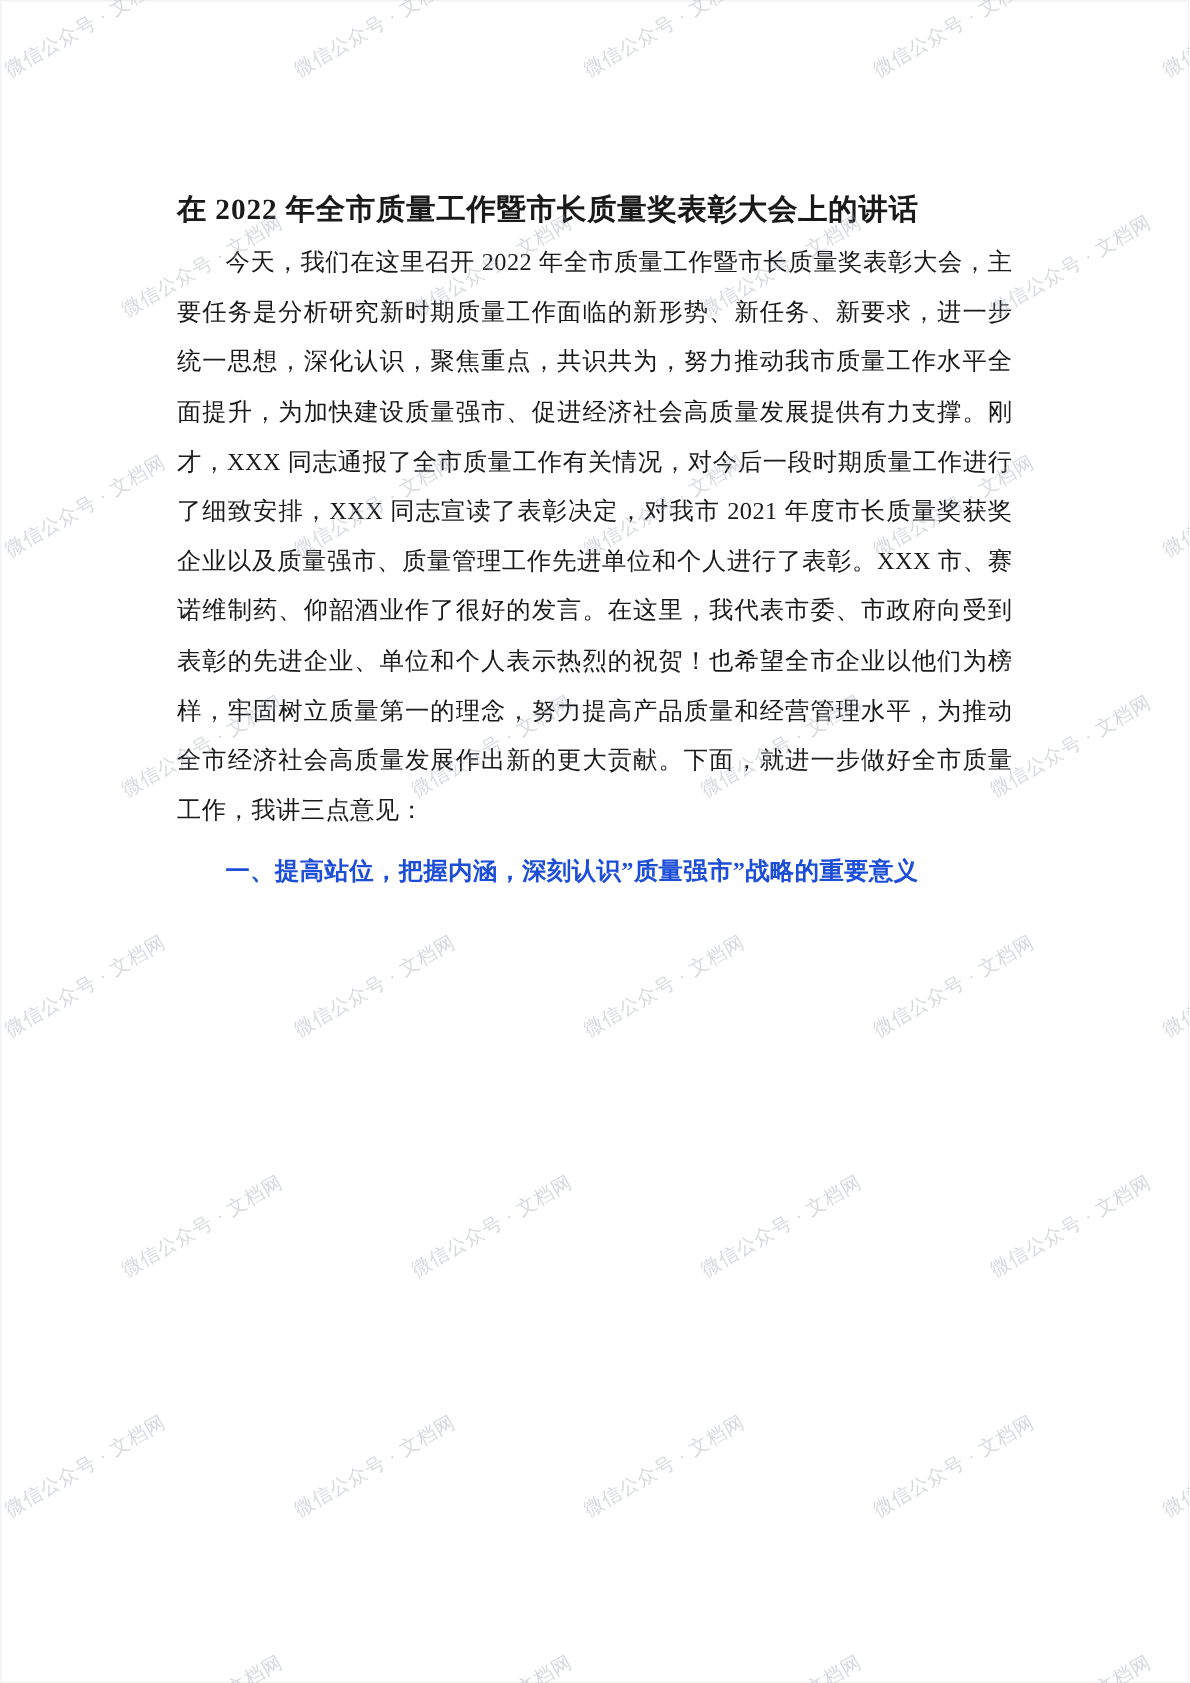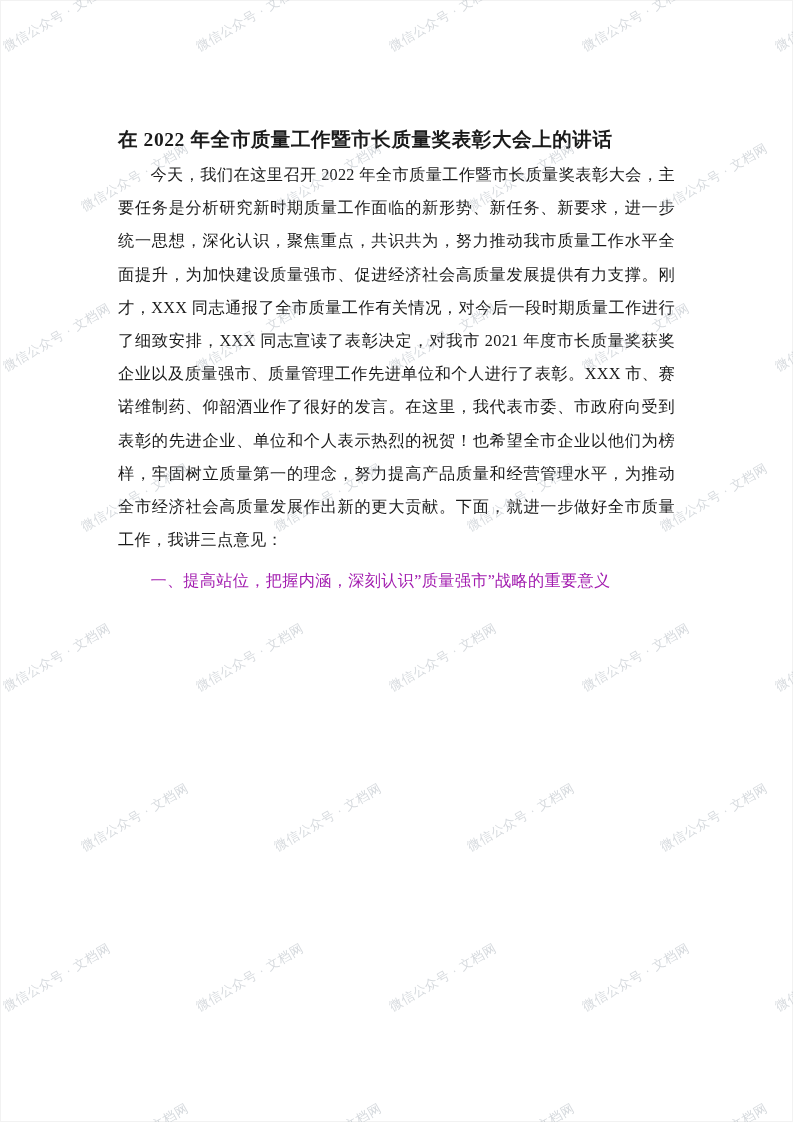--- a/index.html
+++ b/index.html
@@ -78,22 +78,22 @@
     margin-top: 34px;
     text-indent: 2em;
   }
   .para.body-para {
     margin-top: 6px;
     text-indent: 2em;
   }
   .para.heading-red {
     margin-top: 8px;
     text-indent: 2em;
-    color: #a21caf;
-    font-weight: normal;
+    color: #1d4ed8;
+    font-weight: bold;
   }
 </style>
 </head>
 <body>
 
 <div class="page">
 
   <div class="page-edge"></div>
 
   <div class="content">

